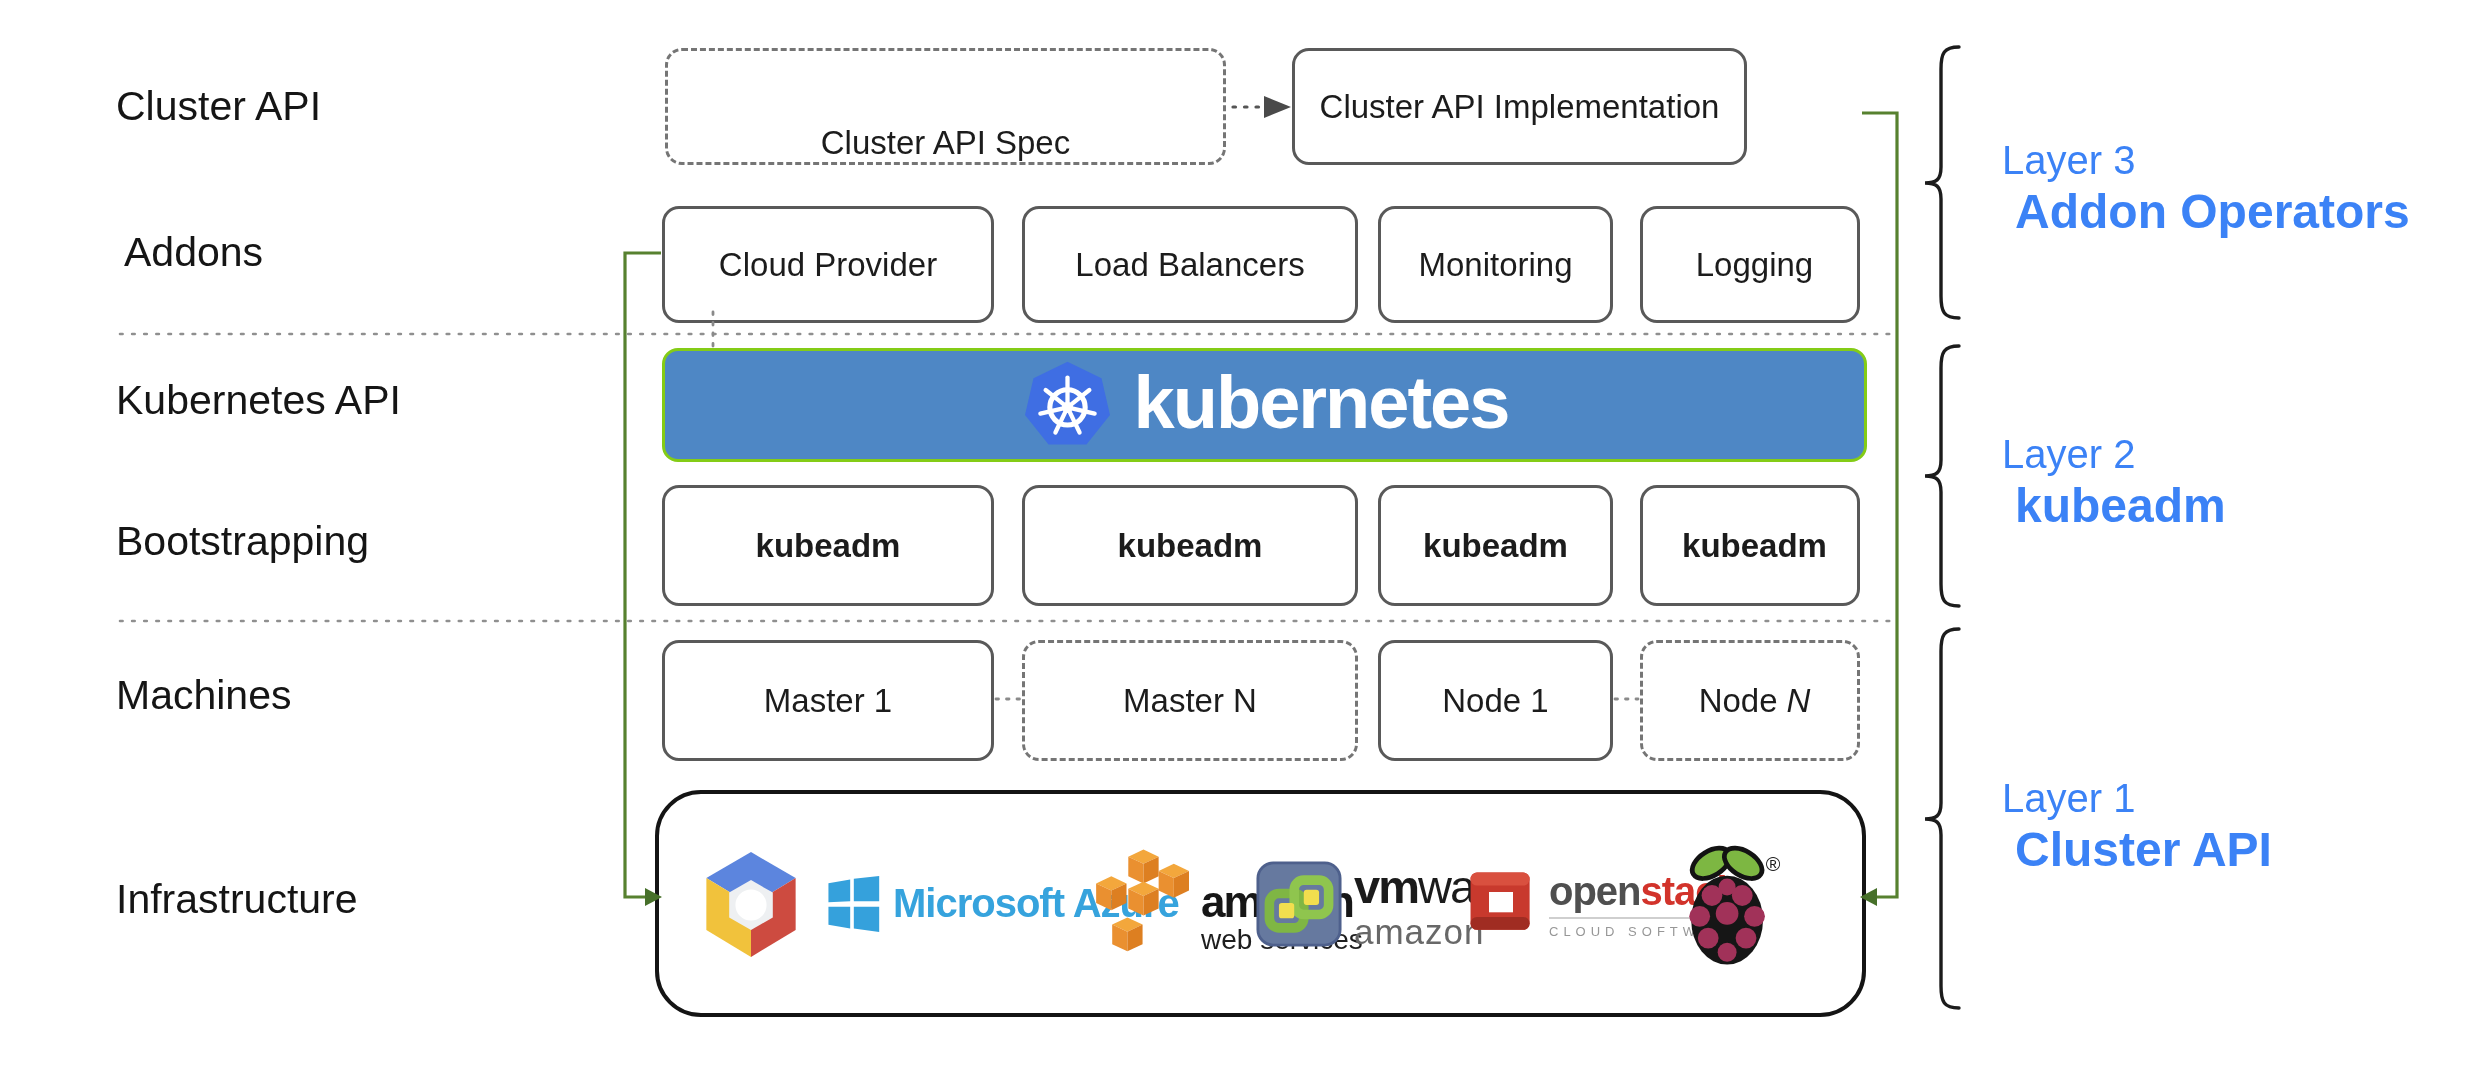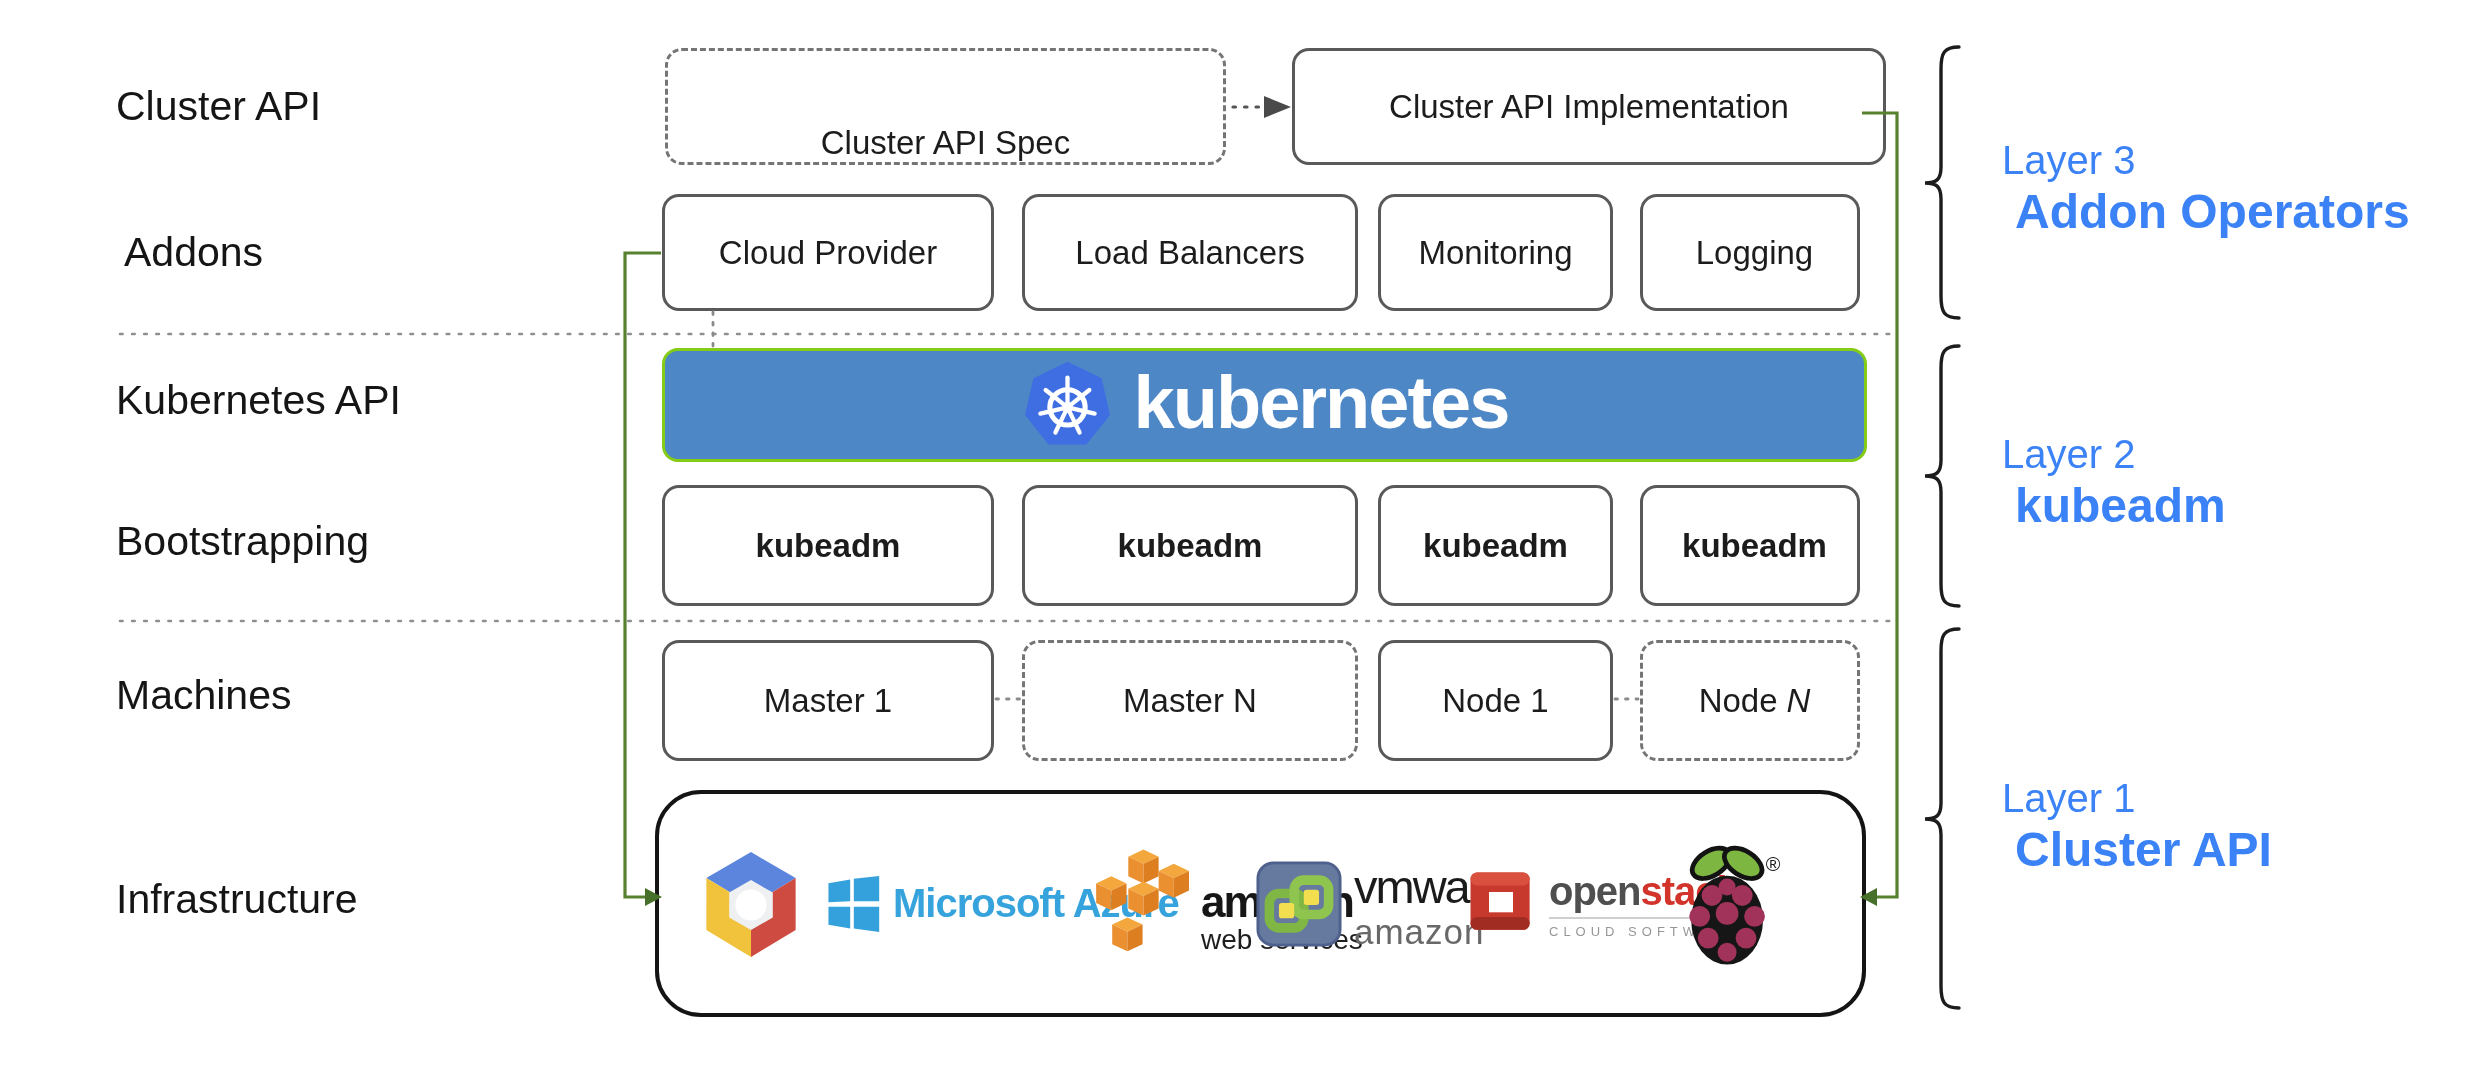--- a/index.html
+++ b/index.html
@@ -9,42 +9,42 @@
   .rowlabel{position:absolute;left:116px;font-size:41px;color:#151515;white-space:nowrap;}
   
   .dbox{position:absolute;box-sizing:border-box;background:#fff;border:3px solid #595959;
         border-radius:17px;display:flex;align-items:center;justify-content:center;
         font-size:33px;color:#1c1c1c;white-space:nowrap;}
   .dashed{border:3px dashed #757575;}
   .bold{font-weight:bold;}
   
   .c1{left:662px;width:332px;}  .c2{left:1022px;width:336px;}
   .c3{left:1378px;width:235px;} .c4{left:1640px;width:220px;padding-left:9px;}
-  .r-addons{top:194px;height:117px;text-align:right;}
+  .r-addons{top:206px;height:117px;text-align:right;}
   .r-kubeadm{top:485px;height:121px;}
   .r-machines{top:640px;height:121px;}
   .ital{font-style:italic;margin-left:9px;}
   
   .banner{position:absolute;left:662px;top:348px;width:1199px;height:108px;background:#4e87c5;
           border:3px solid #84cc16;border-radius:16px;display:flex;align-items:center;
           justify-content:center;gap:20px;}
   .k8s-word{color:#ffffff;font-size:74px;font-weight:bold;letter-spacing:-2px;padding-bottom:6px;}
   
   .infra{position:absolute;left:655px;top:790px;width:1203px;height:219px;background:#fff;
          border:4px solid #141414;border-radius:46px;}
   .logo{position:absolute;top:0;height:100%;display:flex;align-items:center;gap:12px;}
   .gcp{left:40px;}  .azure{left:164px;}  .aws{left:430px;}
   .vmw{left:597px;} .ostk{left:806px;}   .rpi{left:1018px;}
   .azure-word{font-size:40px;font-weight:600;color:#36a3dd;letter-spacing:-1px;}
   .aws-text{display:flex;flex-direction:column;line-height:1;margin-top:26px;}
   .aws-word{font-size:44px;font-weight:700;color:#161616;letter-spacing:-2px;}
   .aws-sub{font-size:28px;color:#1e1e1e;margin-top:2px;letter-spacing:0px;}
   .vmw-text{display:flex;flex-direction:column;line-height:1;margin-top:4px;}
   .vmw-word{font-size:47px;color:#1b1b1b;letter-spacing:-2px;}
-  .vmw-word b{font-weight:400;}
+  .vmw-word b{font-weight:700;}
   .vmw-sub{font-size:35px;font-weight:300;color:#686868;margin-top:4px;letter-spacing:1px;}
   .ostk-text{display:flex;flex-direction:column;line-height:1;margin-top:2px;}
   .ostk-word{font-size:40px;font-weight:600;color:#4f4f4f;letter-spacing:-1px;}
   .ostk-word .red{color:#d2332b;font-weight:700;}
   .ostk-tm{font-size:14px;color:#d2332b;vertical-align:top;}
   .ostk-sub{font-size:13px;letter-spacing:5px;color:#979797;border-top:2px solid #cfcfcf;
             padding-top:6px;margin-top:6px;}
   
   .layer{position:absolute;left:2002px;line-height:52px;font-size:40px;color:#3b82f6;white-space:nowrap;}
   .layer .l2{font-weight:bold;font-size:48px;margin-left:13px;}
@@ -58,21 +58,21 @@
   <div class="rowlabel" style="top:83px;">Cluster API</div>
   <div class="rowlabel" style="top:229px;left:124px;">Addons</div>
   <div class="rowlabel" style="top:377px;">Kubernetes API</div>
   <div class="rowlabel" style="top:518px;">Bootstrapping</div>
   <div class="rowlabel" style="top:672px;">Machines</div>
   <div class="rowlabel" style="top:876px;text-align:right;">Infrastructure</div>
 
   <div class="dbox dashed" style="left:665px;top:48px;width:561px;height:117px;align-items:flex-end;">
     <span>Cluster API Spec</span>
   </div>
-  <div class="dbox" style="left:1292px;top:48px;width:594px;height:117px;">
+  <div class="dbox" style="left:1292px;top:48px;width:455px;height:117px;">
     <span>Cluster API Implementation</span>
   </div>
 
   <div class="dbox c1 r-addons">
     <span>Cloud Provider</span>
     </div>
   <div class="dbox c2 r-addons">
     <span>Load Balancers</span>
     </div>
   <div class="dbox c3 r-addons">

